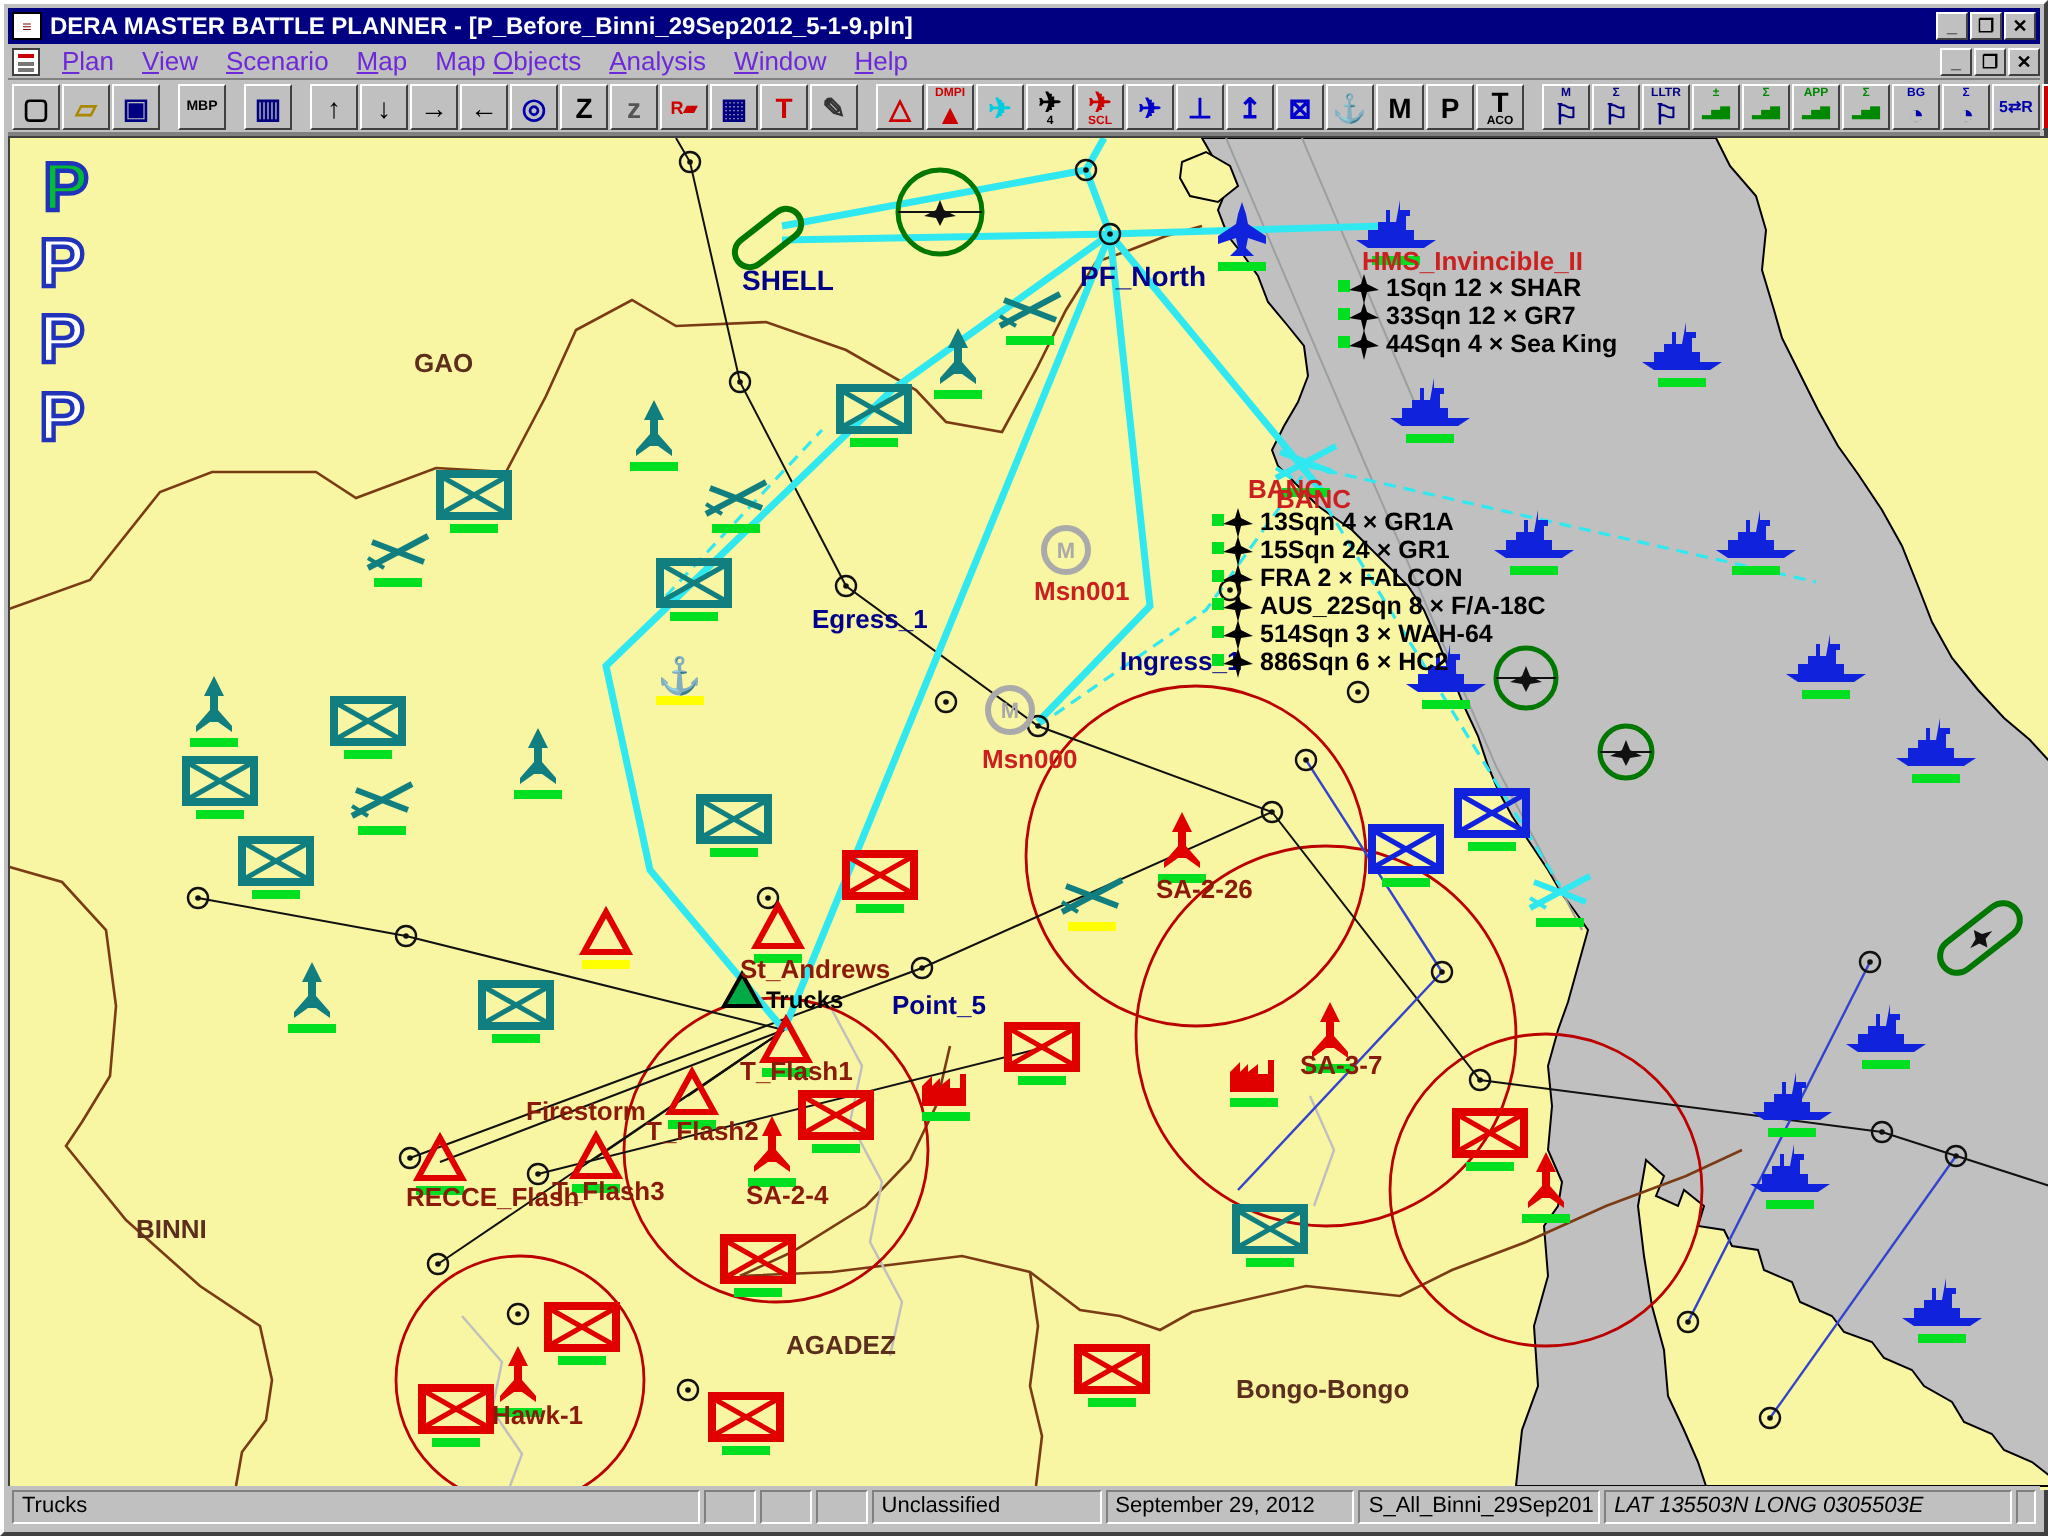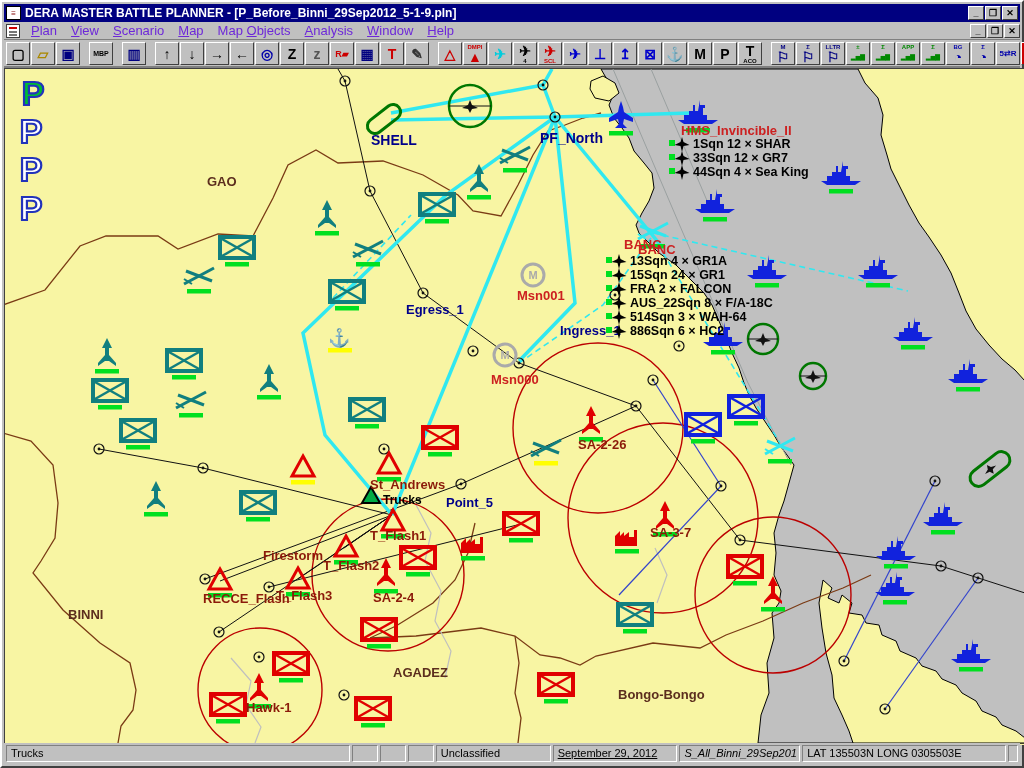--- a/index.html
+++ b/index.html
@@ -770,18 +770,18 @@
           <text x="627" y="332" font-size="12.5" font-weight="bold" fill="#000">886Sqn  6 × HC2</text>
         </g>
       </svg>
   </div>
   <div class="statusbar" id="statusbar">
       <div class="spanel" style="width: 348px;">Trucks</div>
       <div class="spanel" style="width: 26px;"></div>
       <div class="spanel" style="width: 26px;"></div>
       <div class="spanel" style="width: 26px;"></div>
       <div class="spanel" style="width: 116px;">Unclassified</div>
-      <div class="spanel" style="width: 126px; text-decoration: underline;">September 29, 2012</div>
-      <div class="spanel" style="width: 122px; font-style: italic;">S_All_Binni_29Sep201</div>
-      <div class="spanel" style="width: 206px;">LAT 135503N   LONG 0305503E</div>
+      <div class="spanel" style="width: 126px;">September 29, 2012</div>
+      <div class="spanel" style="width: 122px;">S_All_Binni_29Sep201</div>
+      <div class="spanel" style="width: 206px; font-style: italic;">LAT 135503N   LONG 0305503E</div>
       <div class="spanel" style="flex: 1 1 0%;"></div>
     </div>
 </div>
 
 </body></html>

